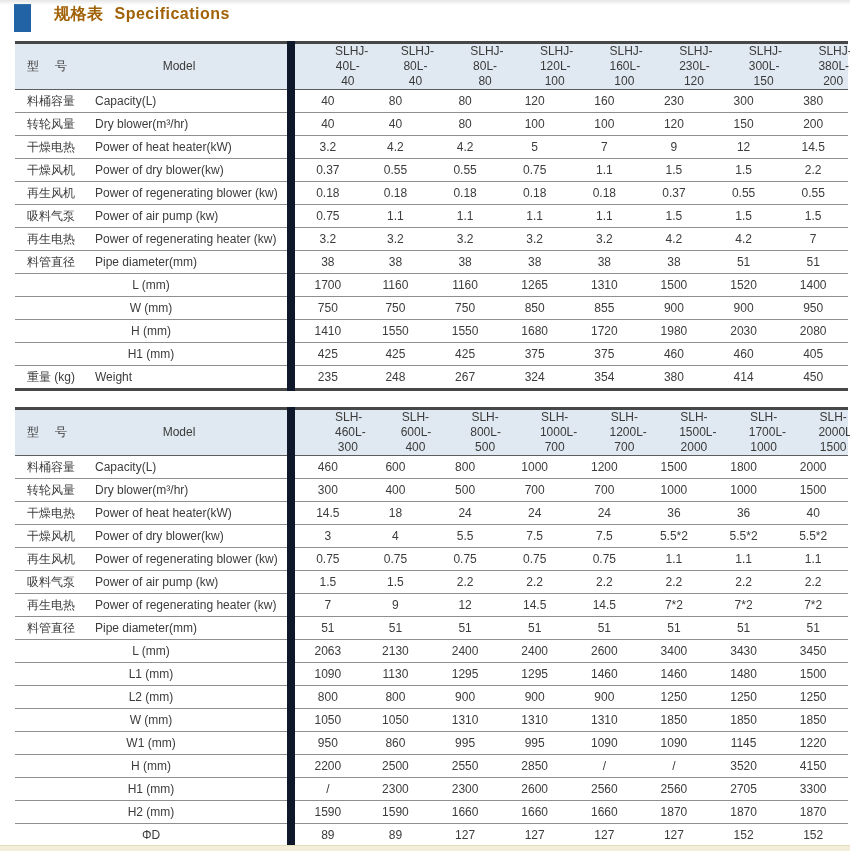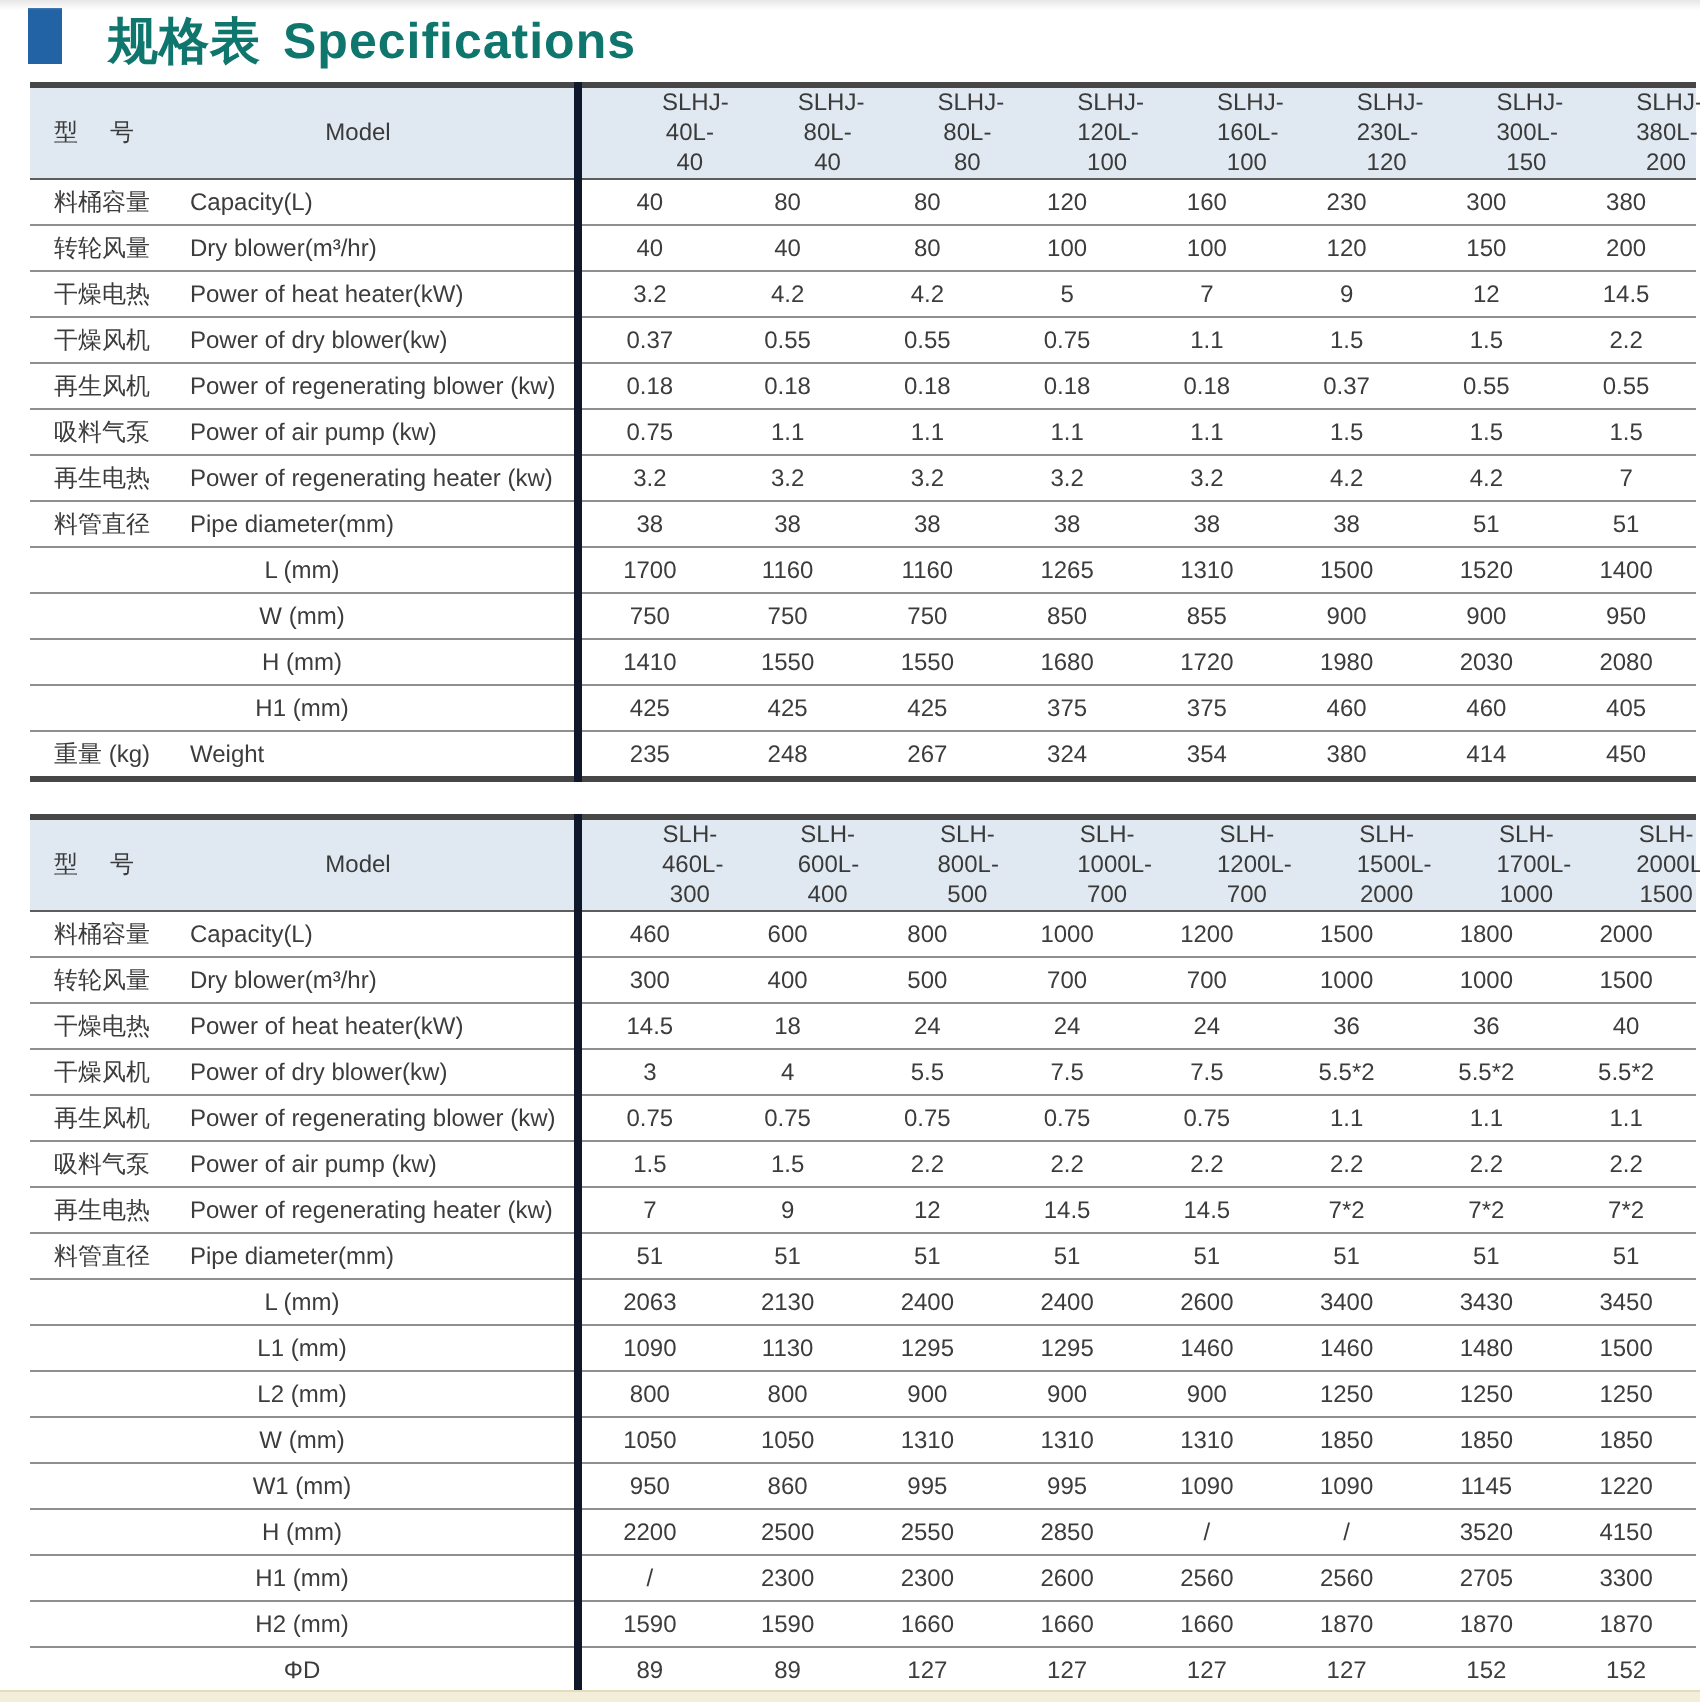--- a/index.html
+++ b/index.html
@@ -15,22 +15,22 @@
     background:linear-gradient(to bottom, #e6e6e6, rgba(255,255,255,0));
   }
   .title-row {
     display:flex; align-items:flex-start;
     padding:3px 0 0 14px; height:41px; box-sizing:border-box;
   }
   .accent {
     width:17px; height:28px; background:#2163a4; margin-top:1px;
   }
   h1 {
-    margin:1px 0 0 23px; font-size:25px; font-weight:bold;
-    color:#0f766e; letter-spacing:0.5px;
+    margin:1px 0 0 23px; font-size:16px; font-weight:bold;
+    color:#a16207; letter-spacing:0.5px;
   }
   .title-en { margin-left:11px; }
 
   table.spec-table {
     border-collapse:collapse; table-layout:fixed;
     width:833px; margin-left:15px;
     border-top:3px solid #474747;
     border-bottom:3px solid #474747;
   }
   table.spec-table + table.spec-table { margin-top:16px; }
@@ -44,21 +44,21 @@
 
   tbody td {
     height:22px; font-size:12px; color:#3c3c3c;
     padding:0; text-align:center; vertical-align:middle;
     border-top:1px solid #8f8f8f;
   }
   tbody tr:first-child td { border-top:1px solid #5d5d5d; }
 
   .label-cell {
     width:272px; text-align:left;
-    border-right:4px solid #0f172a;
+    border-right:8px solid #0f172a;
   }
   .label-cell .zh { display:inline-block; width:68px; margin-left:12px; }
   .label-cell .en { }
   .header-label-cell .zh { letter-spacing:2px; }
   .header-label-cell .en { display:inline-block; width:168px; text-align:center; }
   td.center-label { text-align:center; }
 
   .bottom-strip {
     position:absolute; bottom:0; left:0; width:850px; height:5px;
     background:#f2eeda; border-top:1px solid #e3ddbd;

